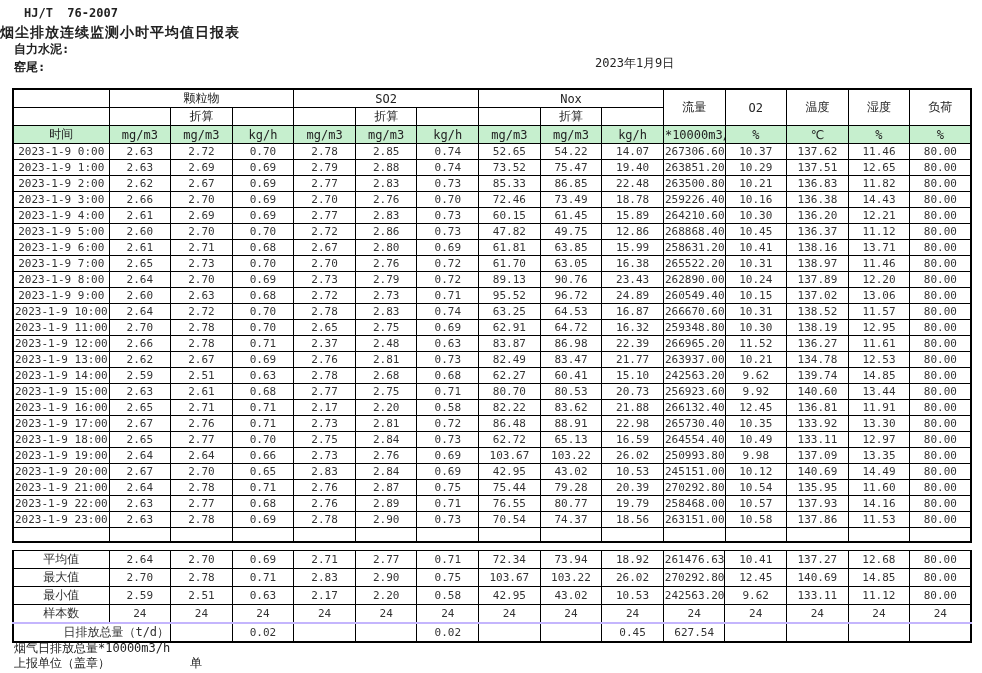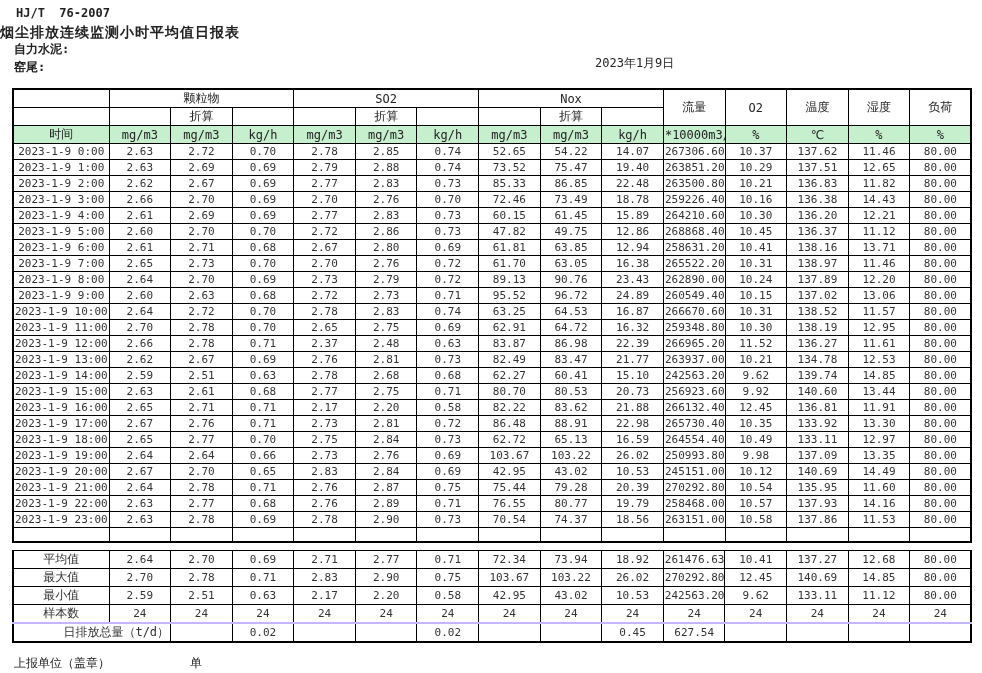--- a/index.html
+++ b/index.html
@@ -5,21 +5,21 @@
   html,body{margin:0;padding:0;background:#fff;}
   .page{
     position:relative;
     width:982px;height:673px;
     background:#fff;
     font-family:"DejaVu Sans Mono","DejaVu Sans",monospace;
     color:#222;
     overflow:hidden;
   }
   .std-no{
-    position:absolute;left:16px;top:6px;
+    position:absolute;left:24px;top:6px;
     font-weight:bold;font-size:12px;white-space:pre;
   }
   .report-title{
     position:absolute;left:0;top:24px;width:982px;
     text-align:left;font-weight:bold;font-size:14px;letter-spacing:1px;
   }
   .company{position:absolute;left:14px;top:41px;font-weight:bold;font-size:12px;}
   .location{position:absolute;left:14px;top:59px;font-weight:bold;font-size:12px;}
   .report-date{position:absolute;left:595px;top:55px;font-size:12px;}
 
@@ -228,21 +228,21 @@
           <tr>
             <td>2023-1-9 6:00</td>
             <td>2.61</td>
             <td>2.71</td>
             <td>0.68</td>
             <td>2.67</td>
             <td>2.80</td>
             <td>0.69</td>
             <td>61.81</td>
             <td>63.85</td>
-            <td>12.94</td>
+            <td>15.99</td>
             <td>258631.20</td>
             <td>10.41</td>
             <td>138.16</td>
             <td>13.71</td>
             <td>80.00</td>
           </tr>
           <tr>
             <td>2023-1-9 7:00</td>
             <td>2.65</td>
             <td>2.73</td>
@@ -656,18 +656,19 @@
             <td></td>
             <td></td>
             <td></td>
             <td></td>
           </tr>
       </tbody>
     </table>
 
   </div>
 
+  <div class="flow-note">烟气日排放总量*10000m3/h</div>
   <div class="report-unit-row">
     <span>上报单位（盖章）</span>
     <span class="unit-label">单位</span>
   </div>
 
 </div>
 
 </body></html>

